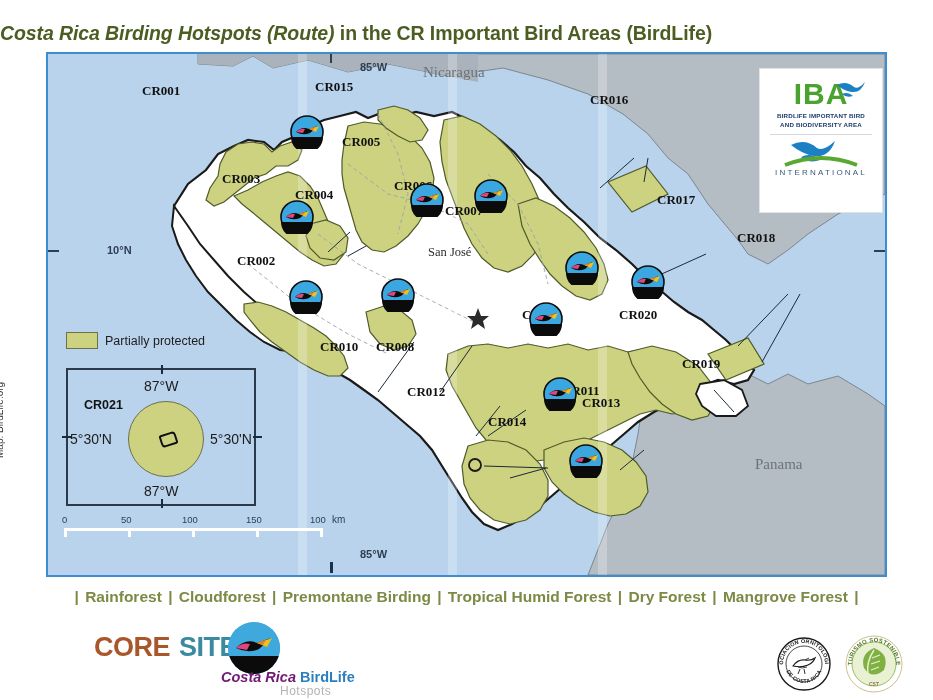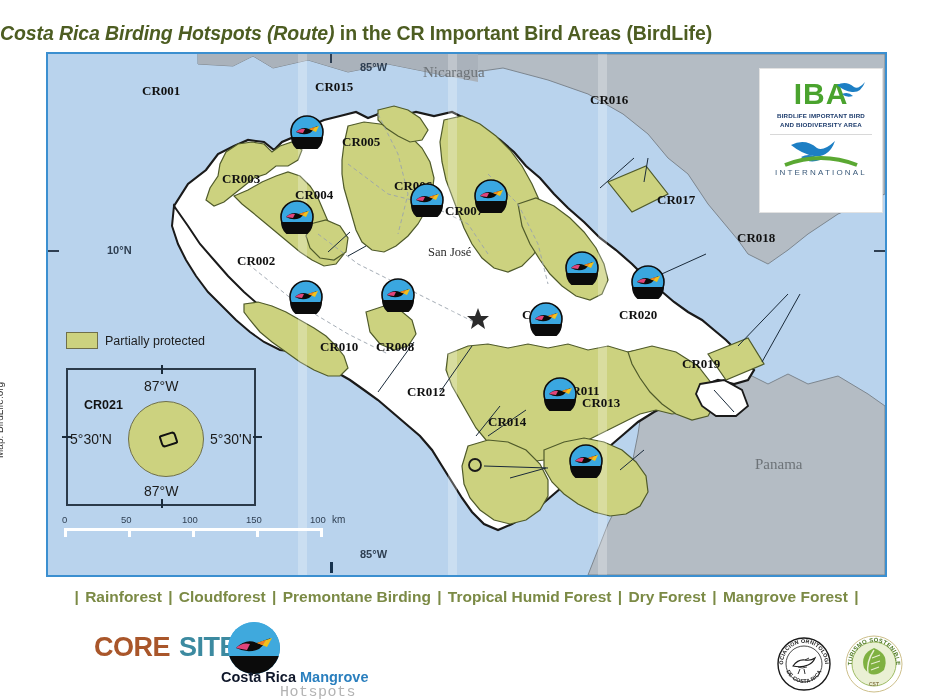--- a/index.html
+++ b/index.html
@@ -146,26 +146,25 @@
   #crb-logo{position:absolute;left:228px;top:4px;width:120px;height:72px;}
   #crb-logo .crb-circle{
     position:absolute;left:0px;top:0px;width:52px;height:52px;border-radius:50%;
     background:linear-gradient(160deg,#4fb7e8 0%,#2f8fc9 55%,#1d6ea8 100%);
     overflow:hidden;
   }
   #crb-logo .crb-txt{
     position:absolute;left:-7px;top:47px;font-size:14.5px;font-weight:bold;
     white-space:nowrap;
   }
-  #crb-logo .crb-txt .cr-dark{color:#0f172a;}
+  #crb-logo .crb-txt .cr-dark{color:#701a75;font-style:italic;}
   #crb-logo .crb-txt .cr-blue{color:#2a7fbe;}
   #crb-logo .crb-sub{
-    position:absolute;left:52px;top:62px;font-size:15px;color:#b3b3b3;
+    position:absolute;left:52px;top:62px;font-size:12px;color:#b3b3b3;
     letter-spacing:0.5px;
-    font-family:Liberation Mono, monospace;
   }
   #aoc-logo{position:absolute;left:776px;top:18px;width:56px;height:56px;}
   #ts-logo{position:absolute;left:844px;top:16px;width:60px;height:60px;}
   .ring-txt{font-size:5.4px;font-weight:bold;letter-spacing:0.2px;}
 </style>
 </head>
 <body>
 
 <div id="title-bar">
   <span class="ital">Costa Rica Birding Hotspots (Route)</span><span> in the CR Important Bird Areas (BirdLife)</span>
@@ -498,21 +497,21 @@
       <svg width="52" height="52" viewBox="0 0 52 52">
         <circle cx="26" cy="26" r="26" fill="#3fa9dd"></circle>
         <path d="M0,34 a26,26 0 0 0 52,0 z" fill="#0b0b0b"></path>
         <path d="M8,26 q10,-10 21,-5 l14,-5 -12,11 q-11,5 -23,-1 z" fill="#0b0b0b"></path>
         <path d="M29,21 l15,-5 -5,9 z" fill="#f2c11b"></path>
         <path d="M29,21 l9,-3 -3,5 z" fill="#ef7d22"></path>
         <path d="M8,26 q6,-6 14,-4 l-3,6 z" fill="#e0457b"></path>
       </svg>
     </div>
     <div class="crb-txt">
-      <span class="cr-dark">Costa Rica </span><span class="cr-blue">Mangrove</span>
+      <span class="cr-dark">Costa Rica </span><span class="cr-blue">BirdLife</span>
     </div>
     <div class="crb-sub">Hotspots</div>
   </div>
 
   <div id="aoc-logo">
     <svg width="56" height="56" viewBox="0 0 56 56">
       <defs>
         <path id="aocTop" d="M7,28 a21,21 0 0 1 42,0" fill="none"></path>
         <path id="aocBot" d="M9,28 a19,19 0 0 0 38,0" fill="none"></path>
       </defs>

